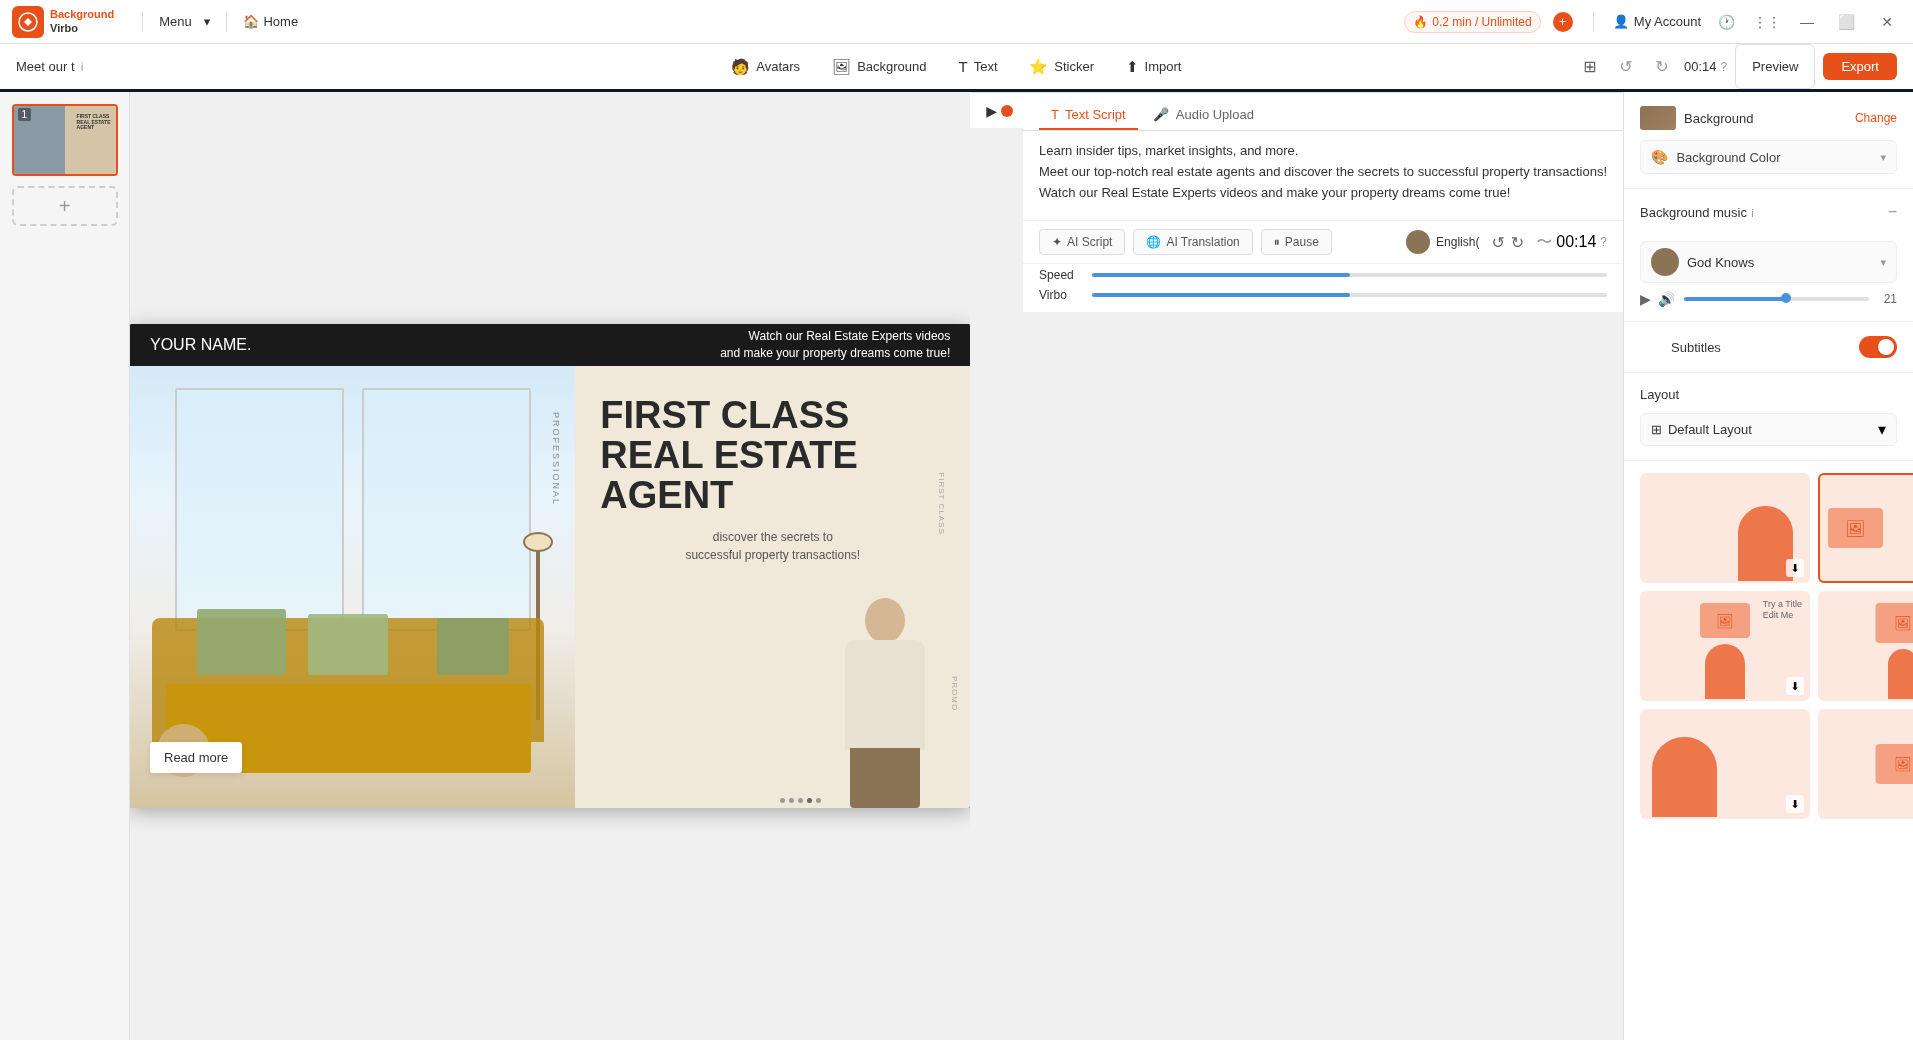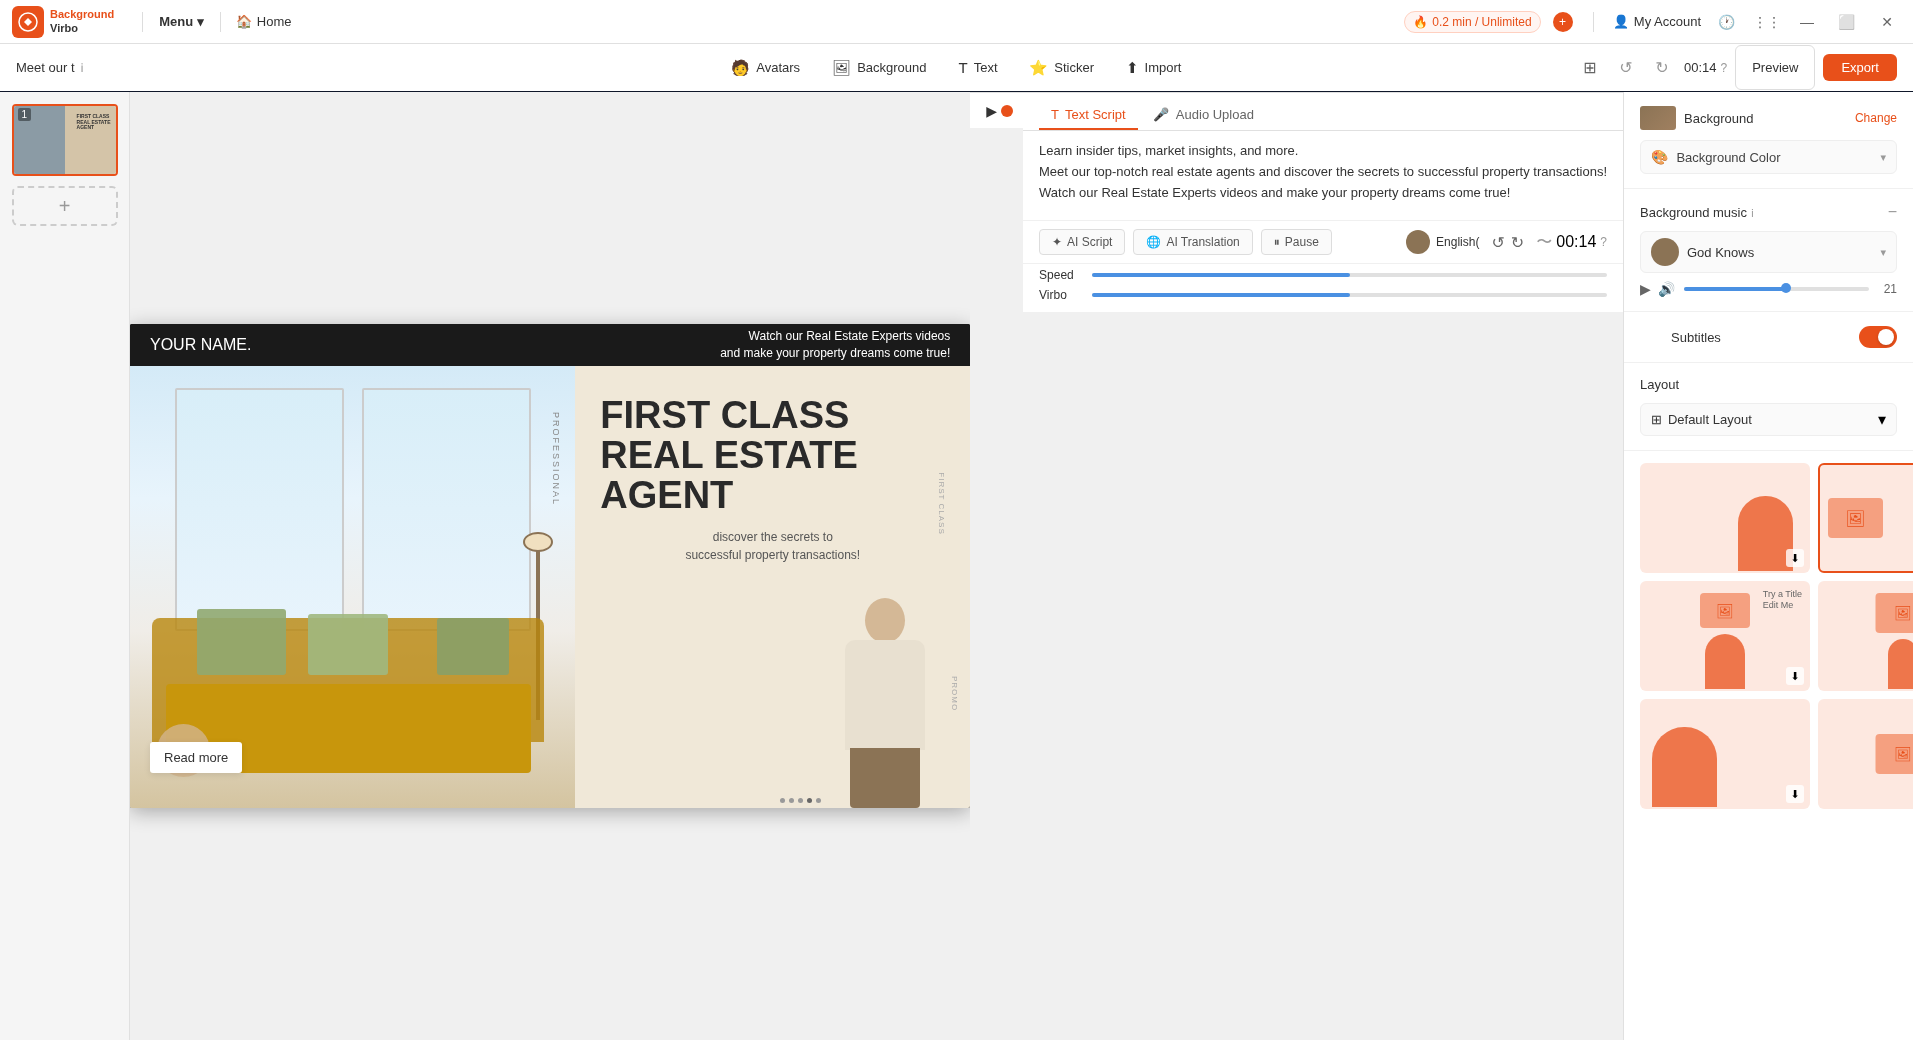--- a/index.html
+++ b/index.html
@@ -2,31 +2,31 @@
 <html><head>
   <meta charset="utf-8">
   <style>
     * { box-sizing: border-box; margin: 0; padding: 0; }
     body { font-family: -apple-system, BlinkMacSystemFont, 'Segoe UI', sans-serif; background: #f0f0f0; width: 1913px; height: 1040px; overflow: hidden; display: flex; flex-direction: column; }
 
     
     .topbar { display: flex; align-items: center; background: #fff; height: 44px; padding: 0 12px; border-bottom: 1px solid #e0e0e0; flex-shrink: 0; }
     .logo { display: flex; align-items: center; gap: 6px; margin-right: 20px; }
     .logo-icon { width: 32px; height: 32px; background: #e8501a; border-radius: 6px; display: flex; align-items: center; justify-content: center; color: white; font-size: 11px; font-weight: bold; }
-    .menu-btn { display: flex; align-items: center; gap: 4px; font-size: 13px; color: #333; cursor: pointer; padding: 4px 8px; border-radius: 4px; font-weight: bold; }
+    .menu-btn { display: flex; align-items: center; gap: 12px; font-size: 13px; color: #333; cursor: pointer; padding: 4px 8px; border-radius: 4px; }
     .divider-v { width: 1px; height: 20px; background: #ddd; margin: 0 8px; }
     .home-btn { display: flex; align-items: center; gap: 4px; font-size: 13px; color: #333; cursor: pointer; padding: 4px 8px; }
     .topbar-right { margin-left: auto; display: flex; align-items: center; gap: 12px; }
     .time-badge { display: flex; align-items: center; gap: 4px; font-size: 12px; color: #e8501a; background: #fff5f2; padding: 3px 8px; border-radius: 12px; border: 1px solid #ffd0c0; }
     .plus-btn { width: 20px; height: 20px; border-radius: 50%; background: #e8501a; color: white; display: flex; align-items: center; justify-content: center; font-size: 12px; cursor: pointer; }
     .account-btn { display: flex; align-items: center; gap: 4px; font-size: 13px; color: #333; cursor: pointer; }
     .icon-btn { width: 28px; height: 28px; display: flex; align-items: center; justify-content: center; cursor: pointer; color: #666; font-size: 14px; }
 
     
-    .toolbar2 { display: flex; align-items: center; background: #fff; height: 48px; border-bottom: 1px solid #0f172a; flex-shrink: 0; padding: 0 16px; }
+    .toolbar2 { display: flex; align-items: center; background: #fff; height: 48px; border-bottom: 3px solid #0f172a; flex-shrink: 0; padding: 0 16px; }
     .project-title { font-size: 13px; color: #333; margin-right: auto; display: flex; align-items: center; gap: 6px; }
     .tool-btn { display: flex; align-items: center; gap: 6px; padding: 6px 14px; font-size: 13px; color: #333; cursor: pointer; border-radius: 6px; }
     .tool-btn .icon { font-size: 15px; }
     .undo-btn, .redo-btn { width: 28px; height: 28px; display: flex; align-items: center; justify-content: center; cursor: pointer; color: #999; font-size: 16px; border-radius: 4px; }
     .time-display { font-size: 13px; color: #333; display: flex; align-items: center; gap: 4px; }
     .preview-btn { padding: 14px 16px; font-size: 13px; color: #333; border: 1px solid #ddd; border-radius: 6px; cursor: pointer; background: #fff; }
     .export-btn { padding: 6px 18px; font-size: 13px; color: #fff; background: #e8501a; border-radius: 6px; cursor: pointer; border: none; font-weight: 500; }
 
     
     .main { display: flex; flex: 1; overflow: hidden; }
@@ -71,21 +71,21 @@
 
     
     .right-panel { width: 290px; background: #fff; border-left: 1px solid #e0e0e0; display: flex; flex-direction: column; flex-shrink: 0; overflow-y: auto; }
     .right-panel-section { padding: 14px 16px; border-bottom: 1px solid #f0f0f0; }
     .change-btn { font-size: 12px; color: #e8501a; cursor: pointer; border: none; background: none; }
     .bg-preview { display: flex; align-items: center; gap: 8px; }
     .bg-thumb { width: 36px; height: 24px; background: linear-gradient(135deg, #8B7355, #a08060); border-radius: 3px; }
     .bg-label { font-size: 13px; color: #333; font-weight: 500; }
     .accordion-item { display: flex; align-items: center; justify-content: space-between; padding: 8px 10px; background: #fafafa; border-radius: 6px; cursor: pointer; font-size: 13px; color: #444; border: 1px solid #eee; }
     .accordion-icon { font-size: 11px; color: #999; }
-    .music-header { display: flex; align-items: center; justify-content: space-between; margin-bottom: 10px; }
+    .music-header { display: flex; align-items: center; justify-content: space-between; margin-bottom: 20px; }
     .music-label { font-size: 13px; font-weight: 500; color: #333; display: flex; align-items: center; gap: 4px; }
     .info-icon { font-size: 11px; color: #999; }
     .collapse-btn { font-size: 16px; color: #999; cursor: pointer; }
     .music-selector { display: flex; align-items: center; justify-content: space-between; padding: 6px 10px; background: #fafafa; border-radius: 6px; border: 1px solid #eee; margin-bottom: 8px; }
     .music-thumb { width: 28px; height: 28px; border-radius: 50%; background: #8B7355; overflow: hidden; }
     .music-name { font-size: 13px; color: #333; }
     .music-chevron { font-size: 11px; color: #999; }
     .music-controls { display: flex; align-items: center; gap: 8px; }
     .play-music-btn { font-size: 14px; color: #666; cursor: pointer; }
     .volume-icon { font-size: 14px; color: #666; }

